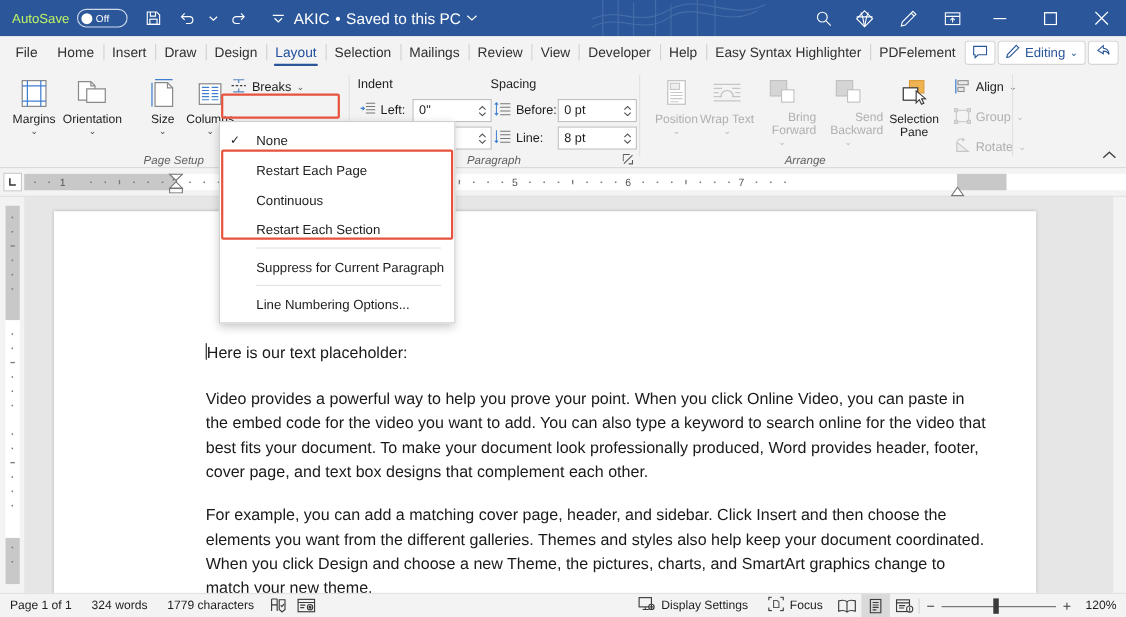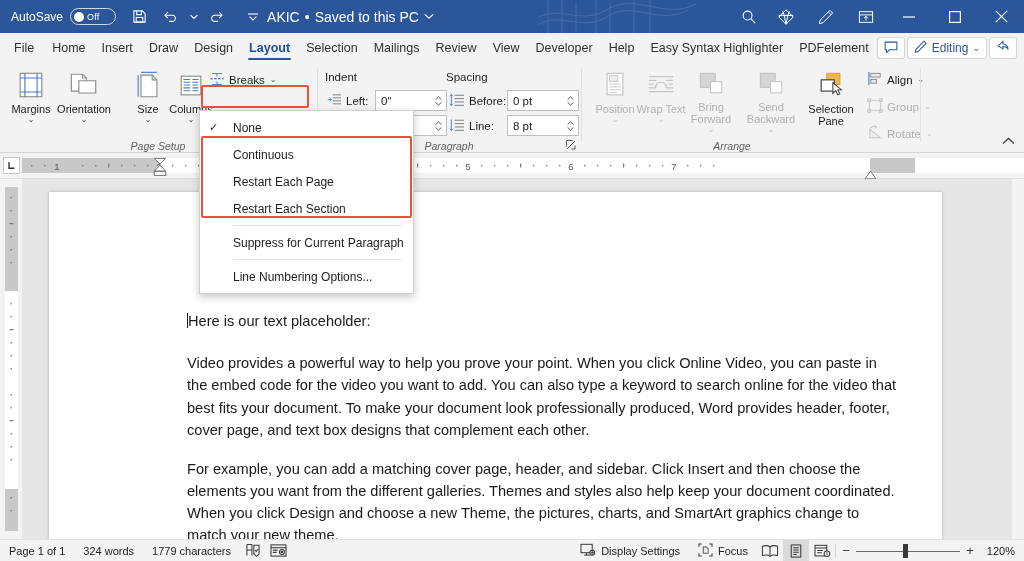--- a/index.html
+++ b/index.html
@@ -13,21 +13,21 @@
   #app { position: relative; width: 1024px; height: 561px; }
 
   
   .titlebar {
     position: absolute; top: 0; left: 0; width: 1024px; height: 33px;
     background: #2b579a; color: #fff;
     display: flex; align-items: center;
     font-size: 12px;
   }
   .tb-left { display: flex; align-items: center; gap: 3px; padding-left: 11px; }
-  .autosave-label { font-size: 12px; color: #ffffff; margin-right: 4px; }
+  .autosave-label { font-size: 12px; color: #bef264; margin-right: 4px; }
   .toggle {
     width: 46px; height: 17px; border-radius: 9px;
     border: 1px solid #cfd9ea; background: #2b579a;
     display: flex; align-items: center; gap: 3px; padding: 0 3px;
     font-size: 9px; color: #ffffff; letter-spacing: .2px;
   }
   .toggle .knob { width: 10px; height: 10px; border-radius: 50%; background: #fff; }
   .tb-icon {
     width: 28px; height: 25px; display: flex; align-items: center; justify-content: center;
     color: #fff; font-size: 14px; position: relative;
@@ -56,21 +56,21 @@
     position: absolute; top: 33px; left: 0; width: 1024px; height: 29px;
     background: #f3f3f3;
     display: flex; align-items: center;
     font-size: 12.5px; color: #303030;
   }
   .tab {
     height: 29px; padding: 0 8px; display: flex; align-items: center;
     position: relative; white-space: nowrap; text-align: right;
   }
   .tab.file { color: #303030; padding: 0 10px 0 14px; }
-  .tab.active { color: #1f4e9c; font-weight: bold; }
+  .tab.active { color: #1f4e9c; font-weight: normal; }
   .tab.active::after {
     content: ""; position: absolute; left: 7px; right: 7px; bottom: 2px;
     height: 2.5px; background: #2b579a; border-radius: 1px;
   }
   .tab-sep { width: 1px; height: 15px; background: #d2d2d2; }
   .tabbar-right { margin-left: auto; display: flex; align-items: center; gap: 2px; padding-right: 7px; }
   .pill {
     height: 22px; border: 1px solid #d6d6d6; border-radius: 3px; background: #fff;
     display: flex; align-items: center; gap: 4px; padding: 0 6px;
     font-size: 12px; color: #2b579a;
@@ -90,21 +90,21 @@
   .grp-sep { position: absolute; top: 6px; width: 1px; height: 74px; background: #e0e0e0; }
 
   .bigbtn {
     position: absolute; top: 4px; width: 58px; height: 68px;
     display: flex; flex-direction: column; align-items: center;
     font-size: 11px; color: #1d1d1d; line-height: 12px; text-align: center;
   }
   .bigbtn .glyph { height: 34px; display: flex; align-items: flex-end; justify-content: center; }
   .bigbtn .lbl { margin-top: 3px; }
   .bigbtn .caret { font-size: 8px; line-height: 8px; margin-top: 1px; color: #444; }
-  .bigbtn.disabled { color: #b0b0b0; }
+  .bigbtn.disabled { color: #b0b0b0; text-align: right; }
   .bigbtn.disabled .caret { color: #b8b8b8; }
 
   .smbtn {
     position: absolute; height: 21px; display: flex; align-items: center; gap: 4px;
     font-size: 11.5px; color: #1d1d1d; padding: 0 3px;
   }
   .smbtn.disabled { color: #b0b0b0; }
   .smbtn .caret { font-size: 8px; color: #555; margin-left: 1px; }
   .smbtn.disabled .caret { color: #bbb; }
   .hdrlabel { position: absolute; font-size: 11.5px; color: #1d1d1d; }
@@ -671,25 +671,25 @@
 
   <div class="redbox" style="left:201px; top:85px; width:108px; height:23px;"></div>
 
   <div class="menu">
     <div class="menu-item">
       <span class="check">✓</span>
       <span class="mtext">None</span>
     </div>
     <div class="menu-item">
       <span class="check"></span>
-      <span class="mtext">Continuous</span>
+      <span class="mtext">Restart Each Page</span>
     </div>
     <div class="menu-item">
       <span class="check"></span>
-      <span class="mtext">Restart Each Page</span>
+      <span class="mtext">Continuous</span>
     </div>
     <div class="menu-item">
       <span class="check"></span>
       <span class="mtext">Restart Each Section</span>
     </div>
     <div class="menu-div"></div>
     <div class="menu-item">
       <span class="check"></span>
       <span class="mtext">Suppress for Current Paragraph</span>
     </div>

